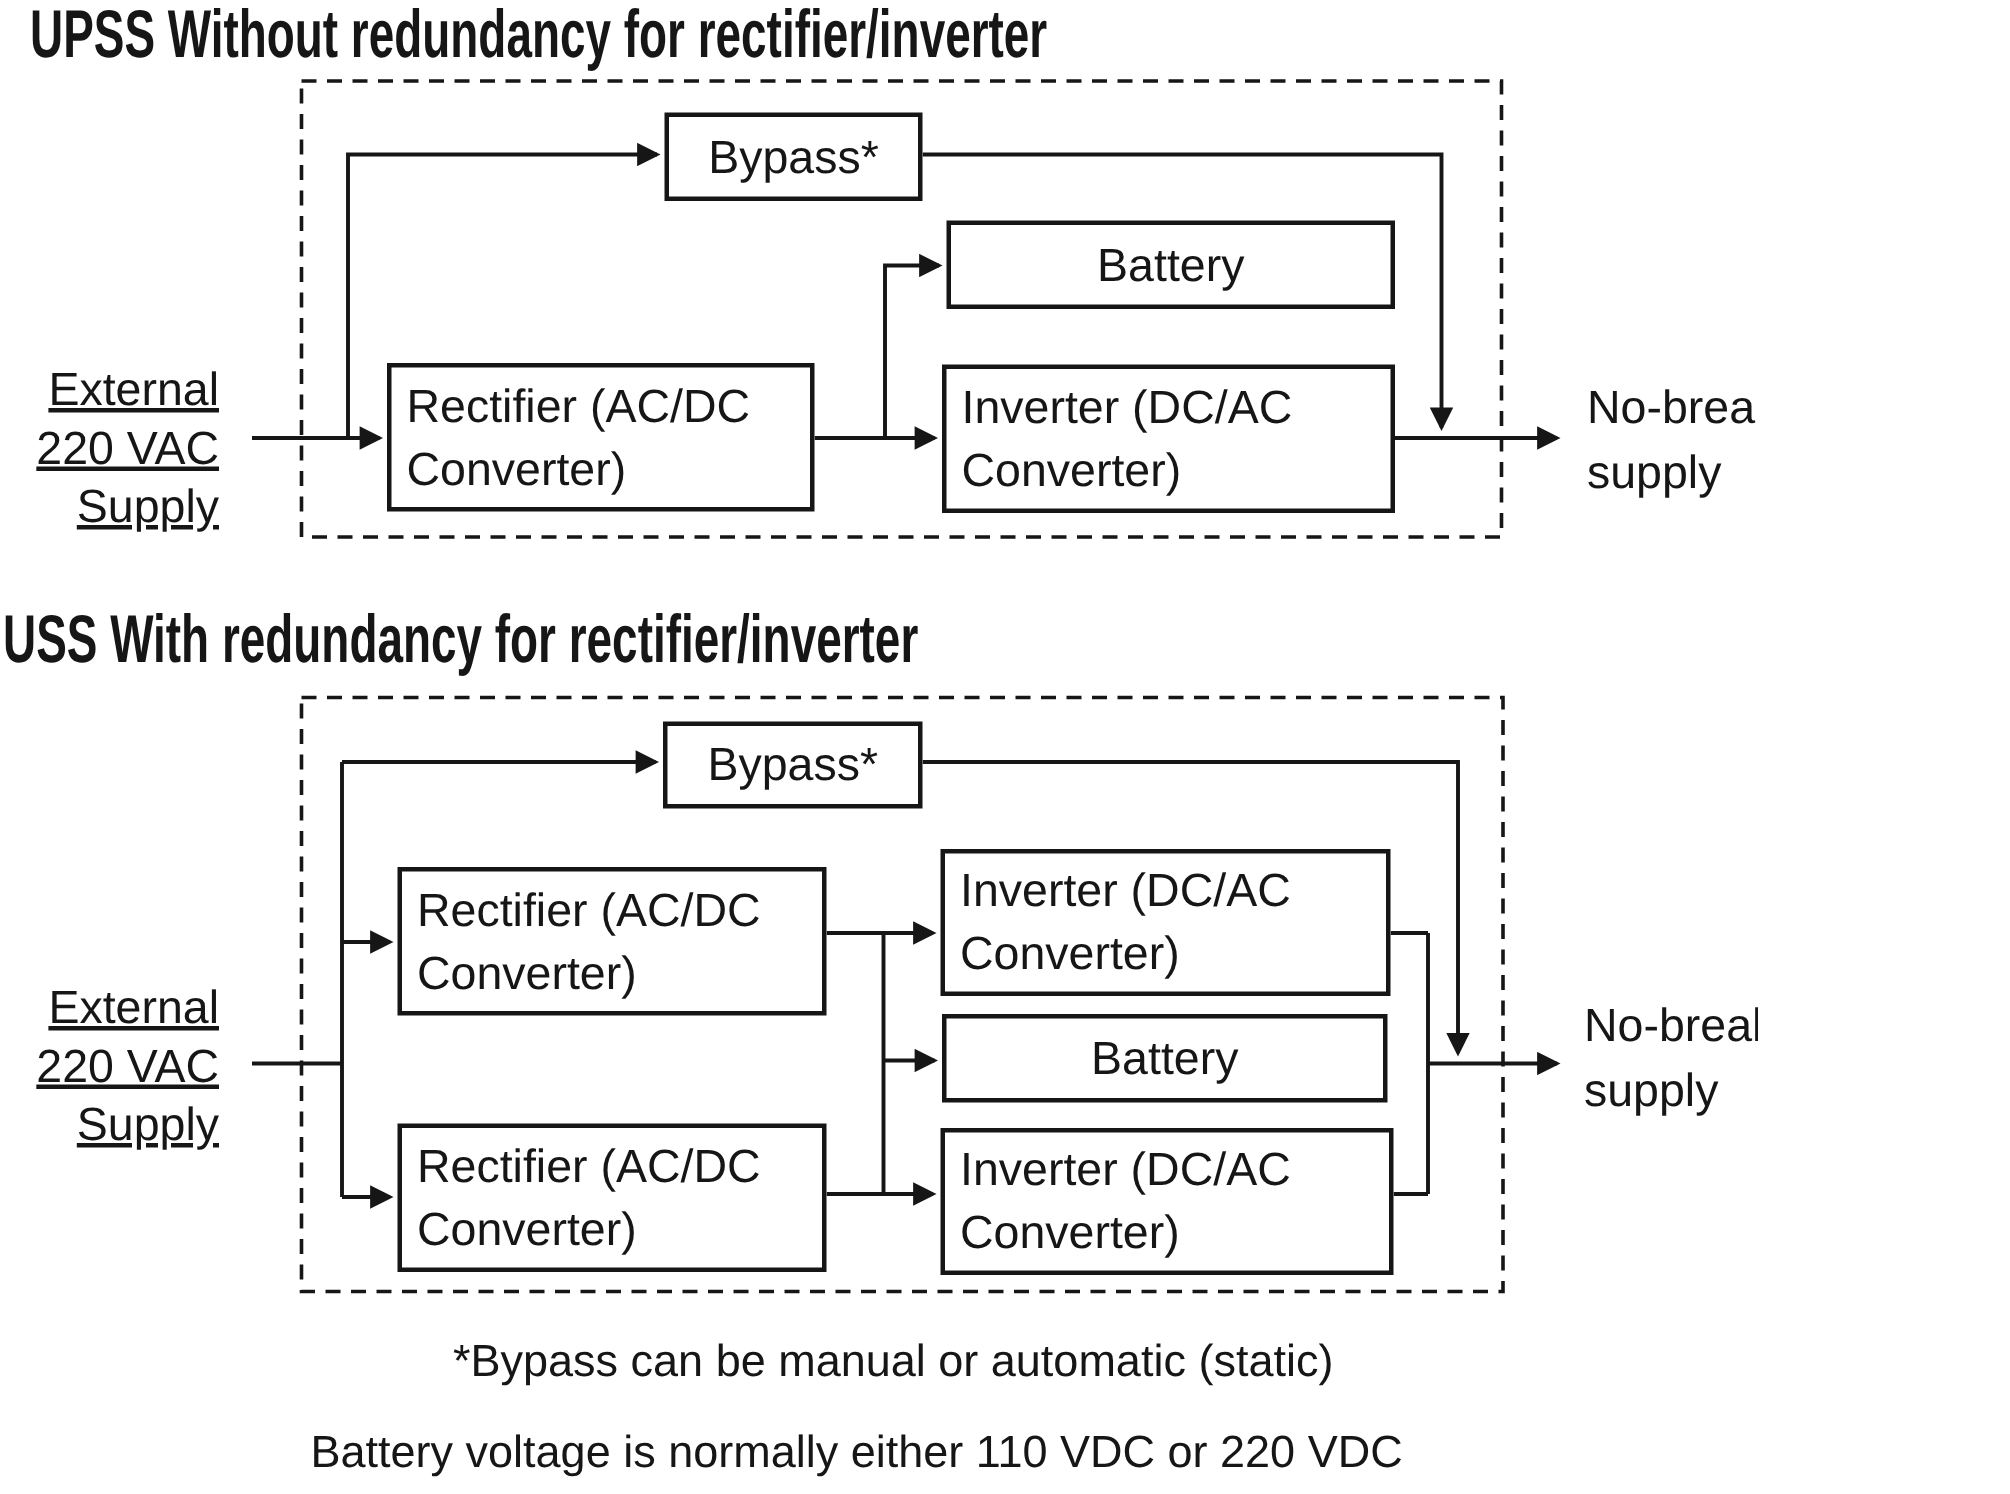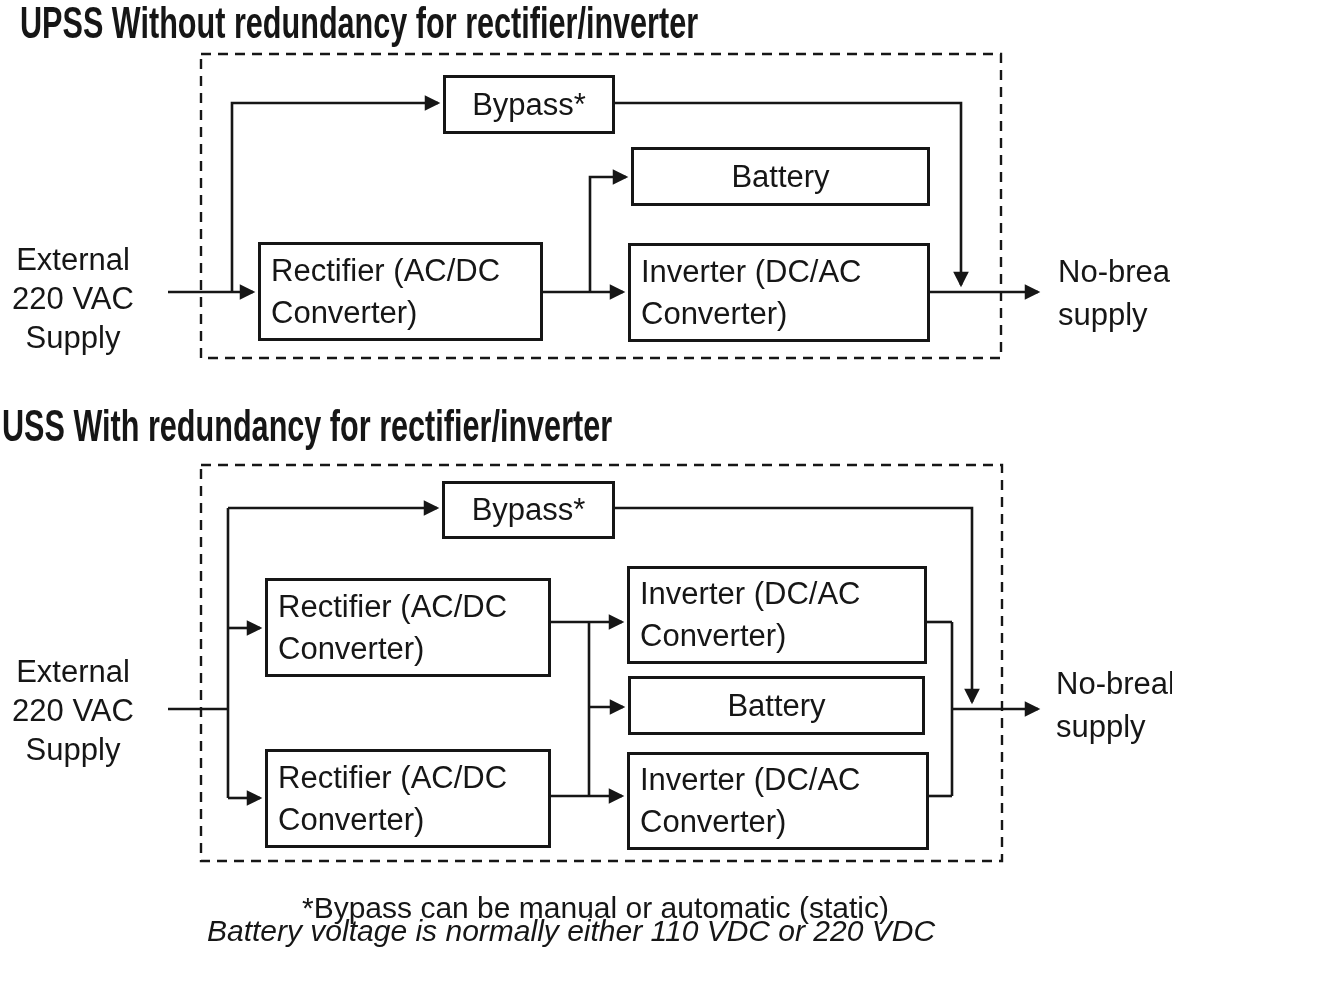--- a/index.html
+++ b/index.html
@@ -45,22 +45,23 @@
     font-weight: bold;
     white-space: nowrap;
     transform: scaleX(0.68);
     transform-origin: left top;
   }
   .side-label {
     position: absolute;
     font-size: 31px;
   }
   .src-label {
-    text-align: center;
+    text-align: right;
     line-height: 39px;
+    text-decoration: underline;
   }
   .out-label {
     text-align: left;
     line-height: 43px;
   }
   .note {
     position: absolute;
     font-size: 30px;
     line-height: 36px;
     white-space: nowrap;
@@ -118,15 +119,15 @@
   <div class="box" style="left:628px; top:676px; width:297px; height:59px;">Battery</div>
   <div class="box" style="left:265px; top:749px; width:286px; height:99px;">Rectifier (AC/DC Converter)</div>
   <div class="box" style="left:627px; top:752px; width:302px; height:98px;">Inverter (DC/AC Converter)</div>
 
   <div class="side-label src-label" style="left:0px; top:240px; width:146px;">External 220 VAC Supply</div>
   <div class="side-label out-label" style="left:1058px; top:250px; width:290px;">No-break 220 VAC supply</div>
   <div class="side-label src-label" style="left:0px; top:652px; width:146px;">External 220 VAC Supply</div>
   <div class="side-label out-label" style="left:1056px; top:662px; width:290px;">No-break 220 VAC supply</div>
 
   <div class="note" style="left:302px; top:890px;">*Bypass can be manual or automatic (static)</div>
-  <div class="note" style="left:207px; top:913px;font-style:italic;">Battery voltage is normally either 110 VDC or 220 VDC</div>
+  <div class="note" style="left:207px; top:951px;">Battery voltage is normally either 110 VDC or 220 VDC</div>
 
 </div>
 
 </body></html>

